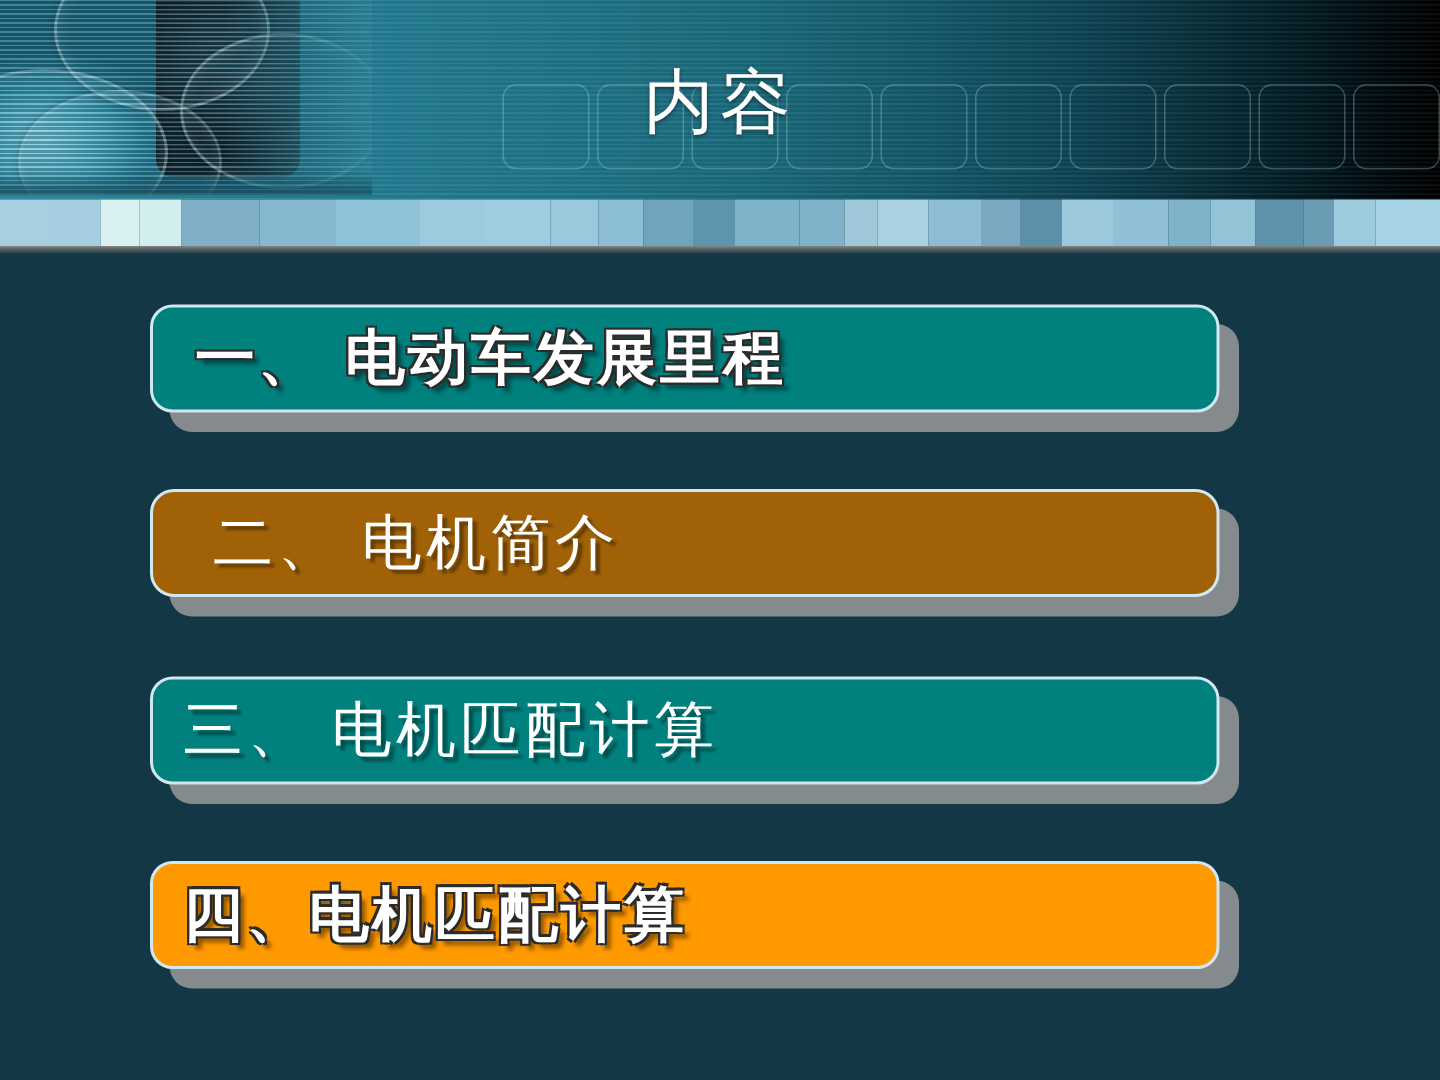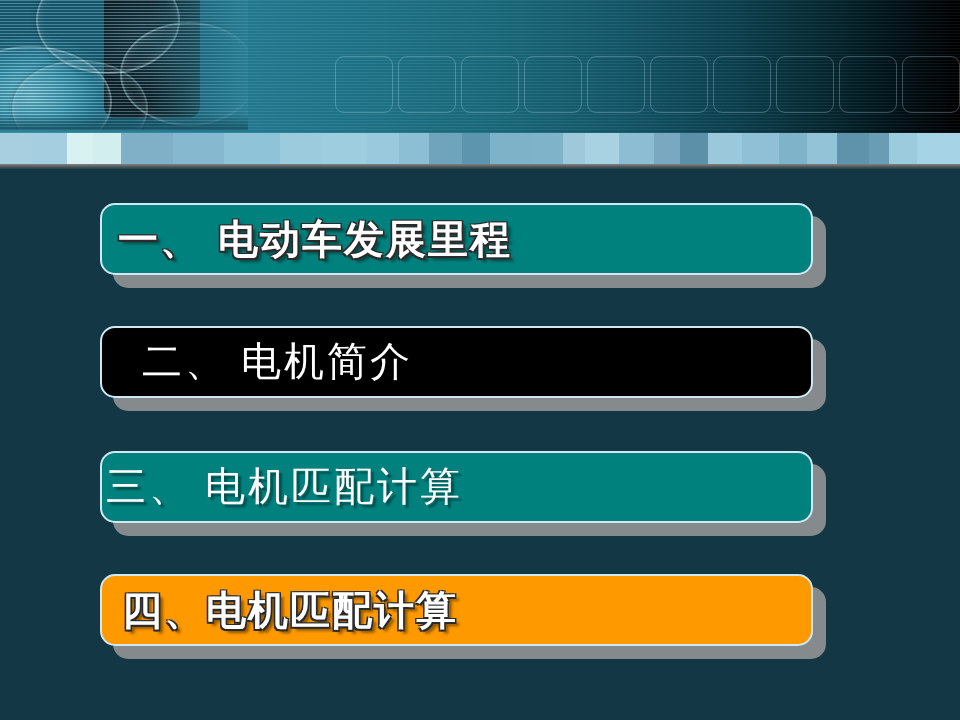--- a/index.html
+++ b/index.html
@@ -178,21 +178,21 @@
     left: 0; top: 0;
     width: 713px;
     height: 72px;
     border-radius: 15px;
     border: 2px solid #cfe8f2;
     box-sizing: border-box;
     display: flex;
     align-items: center;
   }
   .bar .bar-label {
-    padding-left: 16px;
+    padding-left: 28px;
     font-size: 40px;
     line-height: 46px;
     color: #ffffff;
     white-space: nowrap;
   }
   
   .bar.hei .bar-label {
     font-family: "DejaVu Sans", "Liberation Sans", sans-serif;
     font-weight: bold;
     letter-spacing: 2px;
@@ -213,21 +213,21 @@
   .bar.teal   { background: #00817e; }
   .bar.orange { background: #ff9900; }
 
   .bar-1 { top: 34px; }
   .bar-2 { top: 157px; }
   .bar-3 { top: 282px; }
   .bar-4 { top: 405px; }
 
   .bar-4 .bar-label { padding-left: 20px; }
   .bar-2 .bar-label { padding-left: 40px; }
-  .bar-3 .bar-label { padding-left: 4px; }
+  .bar-3 .bar-label { padding-left: 20px; }
 </style>
 </head>
 <body>
 
 <div class="slide">
 
   <div class="header">
 
     <div class="photo">
       <div class="photo-base"></div>
@@ -248,20 +248,21 @@
         <div class="bx"></div>
         <div class="bx"></div>
         <div class="bx"></div>
         <div class="bx"></div>
         <div class="bx"></div>
         <div class="bx"></div>
         <div class="bx"></div>
       </div>
     <div class="header-scan"></div>
 
+    <div class="title">内容</div>
   </div>
 
   <div class="band">
       <div class="seg" style="width: 34px; background: rgb(168, 207, 224);"></div>
       <div class="seg" style="width: 38px; background: rgb(165, 206, 224);"></div>
       <div class="seg" style="width: 28px; background: rgb(217, 241, 240);"></div>
       <div class="seg" style="width: 30px; background: rgb(211, 238, 238);"></div>
       <div class="seg" style="width: 56px; background: rgb(127, 176, 200);"></div>
       <div class="seg" style="width: 54px; background: rgb(134, 185, 208);"></div>
       <div class="seg" style="width: 60px; background: rgb(143, 195, 216);"></div>
@@ -293,21 +294,21 @@
 
     <div class="barwrap bar-1">
       <div class="bar-shadow"></div>
       <div class="bar teal hei" style="background: rgb(0, 129, 126);">
         <span class="bar-label">一、 电动车发展里程</span>
       </div>
     </div>
 
     <div class="barwrap bar-2">
       <div class="bar-shadow"></div>
-      <div class="bar teal song" style="background: #000000;">
+      <div class="bar teal song" style="background: #a16207; border-radius: 16px;">
         <span class="bar-label">二、 电机简介</span>
       </div>
     </div>
 
     <div class="barwrap bar-3">
       <div class="bar-shadow"></div>
       <div class="bar teal song" style="background: rgb(0, 129, 126);">
         <span class="bar-label">三、 电机匹配计算</span>
       </div>
     </div>

